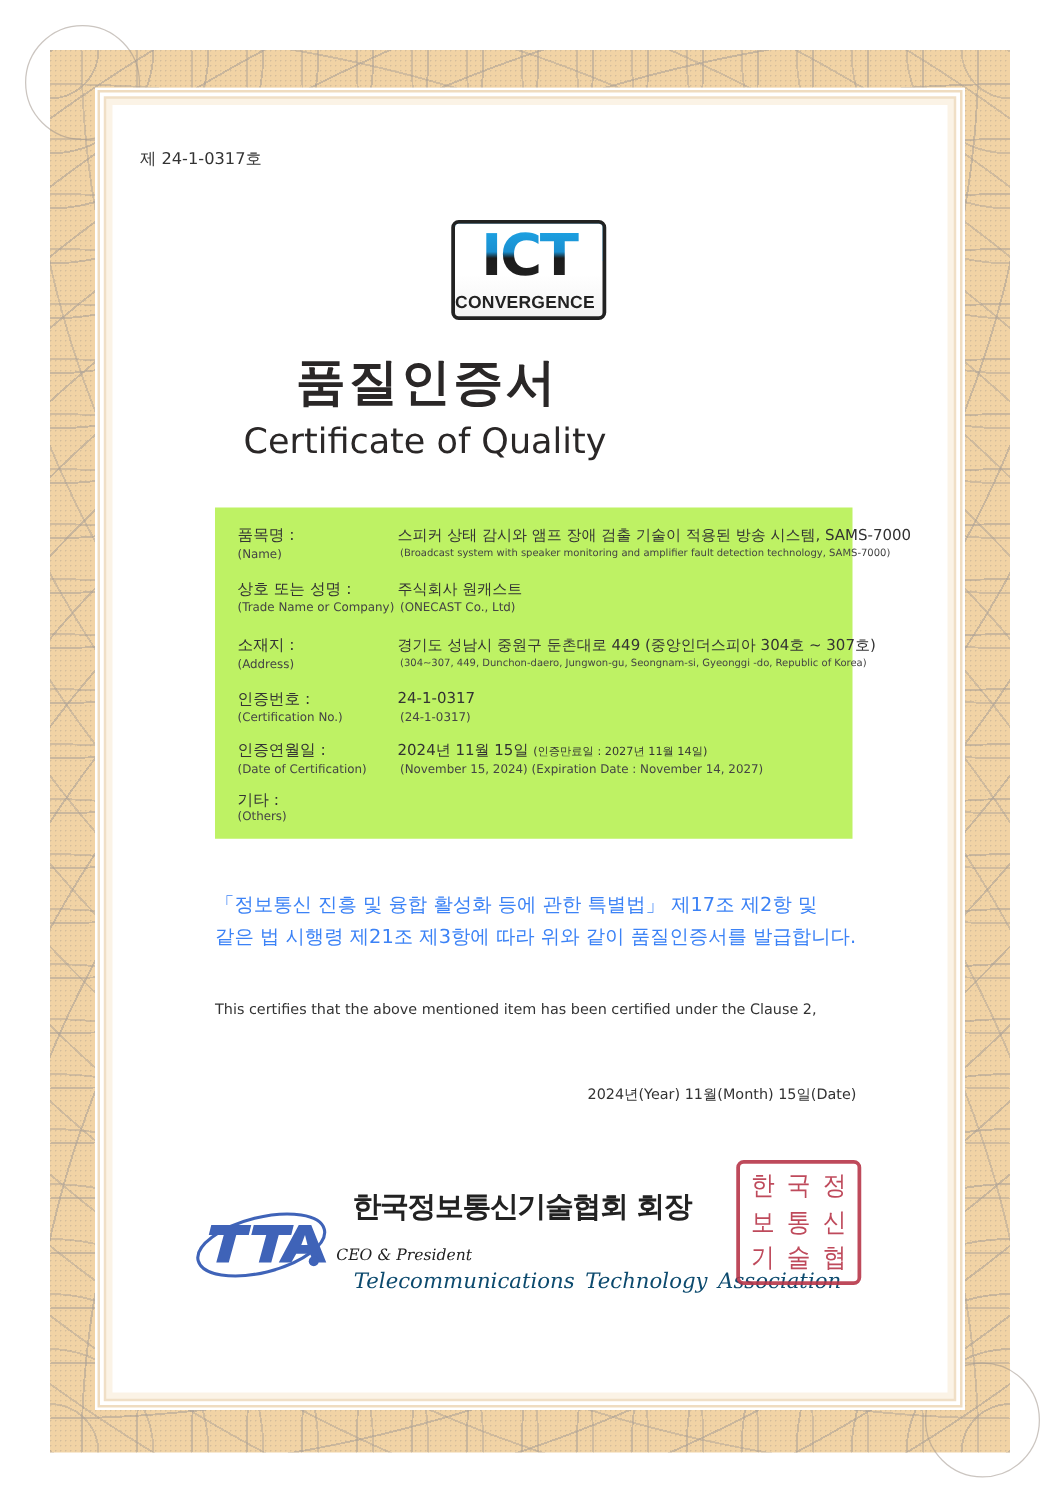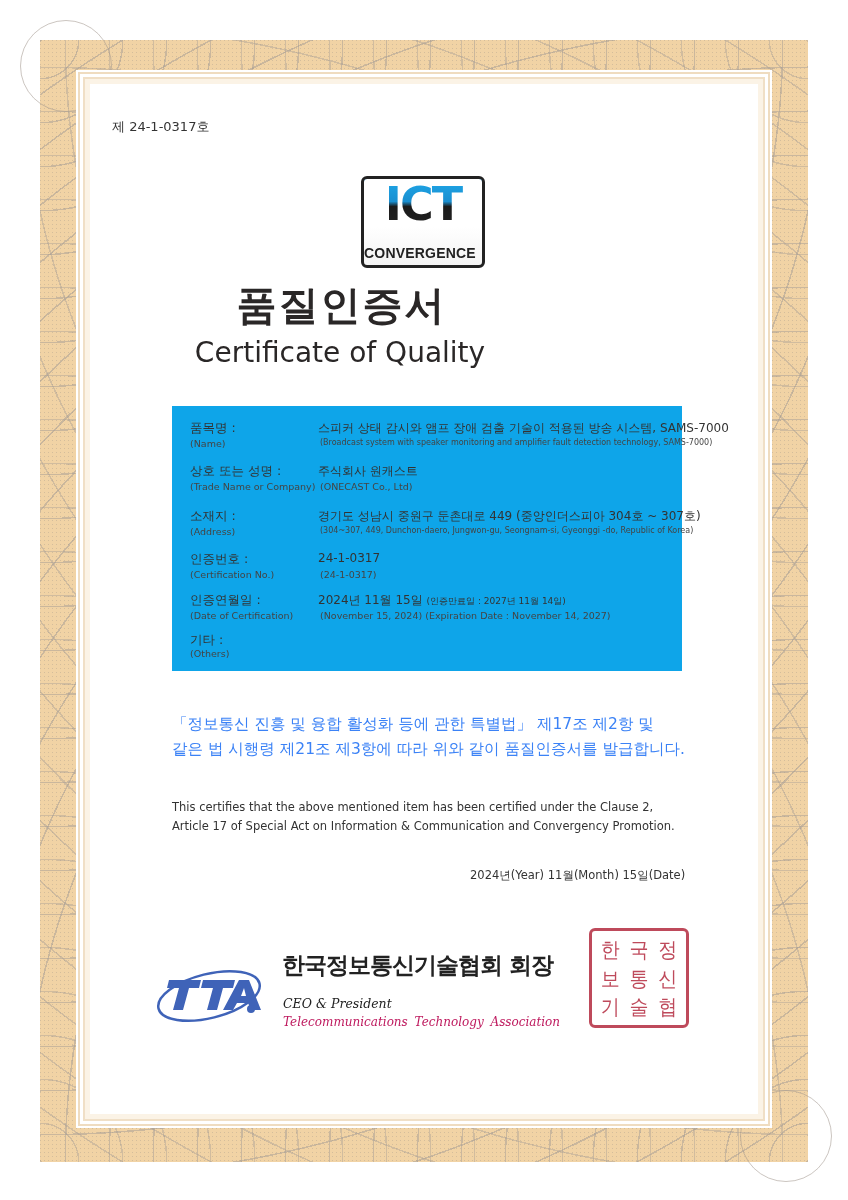--- a/index.html
+++ b/index.html
@@ -28,21 +28,21 @@
   }
   .paper {
     position: absolute; left: 90px; top: 84px; width: 668px; height: 1030px;
     background: #ffffff;
   }
 
   .cert-no { position: absolute; left: 112px; top: 118px; font-size: 13px; color: #333; }
 
   
   .ict-logo {
-    position: absolute; left: 361px; top: 176px; width: 124px; height: 92px;
+    position: absolute; left: 361px; top: 176px; width: 124px; height: 80px;
     border: 3px solid #222; border-radius: 6px; box-sizing: border-box;
     background: linear-gradient(180deg, #ffffff 0%, #ffffff 55%, #f4f4f4 100%);
     overflow: hidden;
   }
   .ict-logo .top-bar {
     position: absolute; left: -3px; top: -3px; right: -3px; height: 30px;
     border: 3px solid #2a9ad8; border-bottom: none; border-radius: 6px 6px 0 0;
   }
   .ict-letters {
     position: absolute; left: 0; right: 0; top: 0px; text-align: center;
@@ -58,40 +58,40 @@
   }
 
   .title-ko { position: absolute; left: 0; width: 683px; top: 278px; text-align: center;
     font-size: 40px; font-weight: bold; color: #2a2727; letter-spacing: 2px; }
   .title-en { position: absolute; left: 0; width: 680px; top: 336px; text-align: center;
     font-size: 28px; color: #2a2727; font-family: "DejaVu Sans", sans-serif; }
 
   
   .info-box {
     position: absolute; left: 172px; top: 406px; width: 510px; height: 265px;
-    background: #0ea5e9;
+    background: #bef264;
   }
   .row { position: absolute; left: 18px; right: 0; }
   .lbl-ko { position: absolute; left: 0; font-size: 12.5px; color: #333; }
   .lbl-en { position: absolute; left: 0; top: 18px; font-size: 9.5px; color: #444; white-space: nowrap; text-align: center; }
   .val-ko { position: absolute; left: 128px; font-size: 12px; color: #333; white-space: nowrap; }
   .val-en { position: absolute; left: 130px; top: 18px; font-size: 8px; color: #444; white-space: nowrap; }
   .val-en.big { font-size: 9.5px; }
   .small-note { font-size: 9px; }
 
   .stmt-ko { position: absolute; left: 172px; top: 712px; font-size: 15.5px; line-height: 25px; color: #3b82f6; width: 520px; }
   .stmt-en { position: absolute; left: 172px; top: 786px; font-size: 11.5px; line-height: 19px; color: #333; width: 520px; margin-top: 12px; }
 
   .date-line { position: absolute; left: 470px; top: 868px; font-size: 11.5px; color: #333; white-space: nowrap; }
 
   
   .tta-logo { position: absolute; left: 155px; top: 958px; width: 112px; height: 72px; }
   .org-ko { position: absolute; left: 282px; top: 950px; font-size: 23px; font-weight: bold; color: #222; letter-spacing: -1px; white-space: nowrap; }
-  .org-en1 { position: absolute; left: 283px; top: 996px; font-family: "DejaVu Serif", "Liberation Serif", serif; font-style: italic; font-size: 12.5px; color: #222; }
-  .org-en2 { position: absolute; left: 283px; top: 1015px; font-family: "DejaVu Serif", "Liberation Serif", serif; font-style: italic; font-size: 12px; color: #be185d; white-space: nowrap; word-spacing: 3px; }
+  .org-en1 { position: absolute; left: 269px; top: 996px; font-family: "DejaVu Serif", "Liberation Serif", serif; font-style: italic; font-size: 12.5px; color: #222; }
+  .org-en2 { position: absolute; left: 283px; top: 1015px; font-family: "DejaVu Serif", "Liberation Serif", serif; font-style: italic; font-size: 17px; color: #0c4a6e; white-space: nowrap; word-spacing: 3px; }
 
   
   .seal {
     position: absolute; left: 589px; top: 928px; width: 100px; height: 100px;
     border: 3px solid #b8374a; border-radius: 6px; box-sizing: border-box;
     display: grid; grid-template-columns: repeat(3, 1fr); grid-template-rows: repeat(3, 1fr);
     padding: 4px; color: #b8374a; font-size: 19px; line-height: 1; text-align: center;
     font-family: "DejaVu Serif", serif; opacity: 0.9;
   }
   .seal span { display: flex; align-items: center; justify-content: center; transform: scaleY(1.1); }
@@ -158,21 +158,20 @@
     <div class="lbl-en" style="top:16px;">(Others)</div>
   </div>
 </div>
 
 <div class="stmt-ko">
   <div>「정보통신 진흥 및 융합 활성화 등에 관한 특별법」 제17조 제2항 및</div>
   <div>같은 법 시행령 제21조 제3항에 따라 위와 같이 품질인증서를 발급합니다.</div>
 </div>
 <div class="stmt-en">
   <div>This certifies that the above mentioned item has been certified under the Clause 2,</div>
-  <div>Article 17 of Special Act on Information &amp; Communication and Convergency Promotion.</div>
 </div>
 
 <div class="date-line">2024년(Year)  11월(Month)  15일(Date)</div>
 
 <svg class="tta-logo" viewBox="0 0 112 72">
   <ellipse cx="54" cy="38" rx="52" ry="22" transform="rotate(-14 54 38)" fill="none" stroke="#3f63b8" stroke-width="2.5"></ellipse>
   <g fill="#3f63b8">
     <polygon points="14,22 46,22 44,30 34,30 28,52 18,52 24,30 12,30"></polygon>
     <polygon points="48,22 80,22 78,30 68,30 62,52 52,52 58,30 46,30"></polygon>
     <polygon points="84,22 94,22 106,52 96,52 93,45 82,45 78,52 68,52"></polygon>

